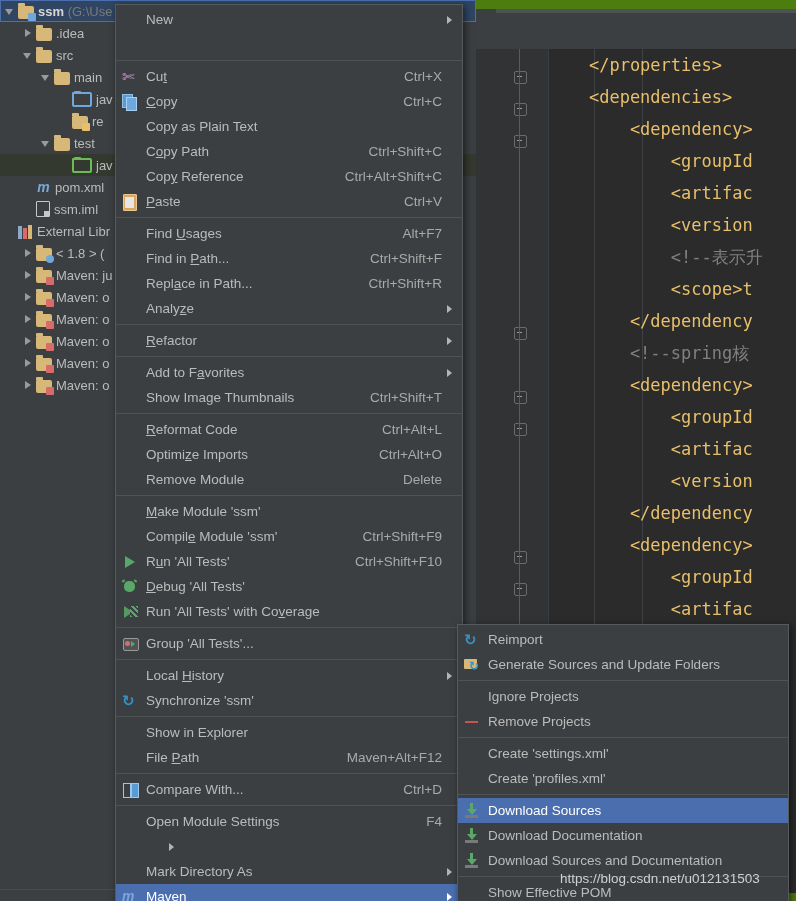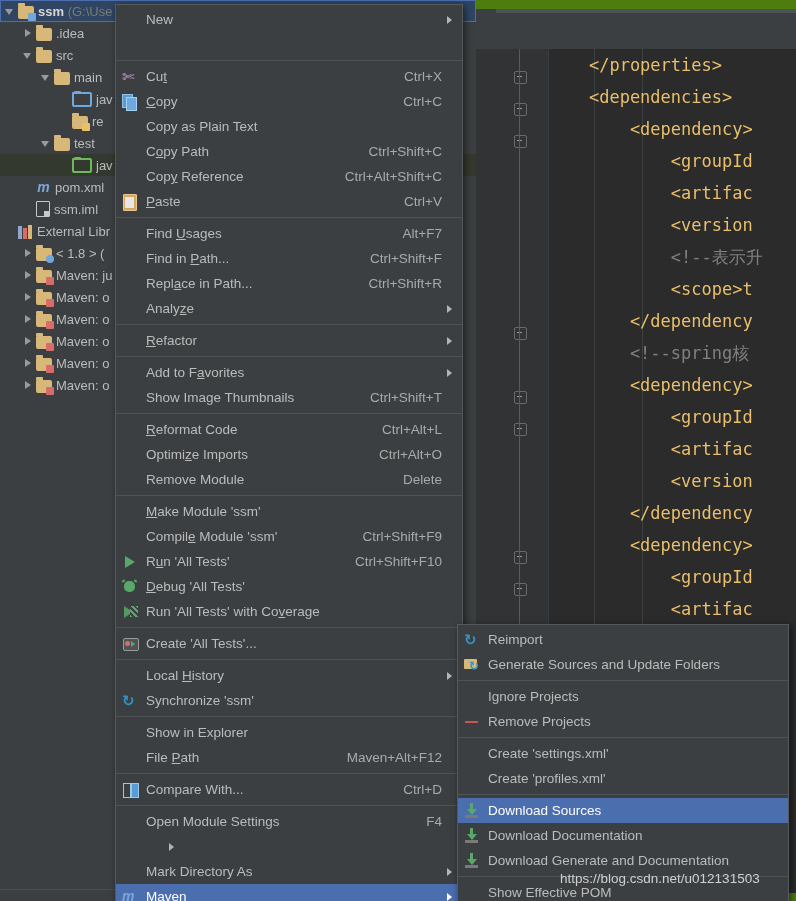--- a/index.html
+++ b/index.html
@@ -558,21 +558,21 @@
       </div>
       <div class="msep"></div>
       <div class="mi">
         <span class="mi-icon">
           <span class="g">
             <span style="position:absolute;left:1px;top:3px;width:14px;height:11px;background:#4f5355;border:1px solid #9a9a9a;border-radius:2px"></span>
             <span style="position:absolute;left:3px;top:6px;width:5px;height:5px;border-radius:50%;background:#d86c6c"></span>
             <span style="position:absolute;left:9px;top:6px;border-left:4px solid #59a869;border-top:3px solid transparent;border-bottom:3px solid transparent"></span>
           </span>
         </span>
-        <span class="mi-label">Create 'All Tests'...</span>
+        <span class="mi-label">Group 'All Tests'...</span>
         <span class="mi-accel"></span>
         <span class="arrow"></span>
       </div>
       <div class="msep"></div>
       <div class="mi">
         <span class="mi-icon"></span>
         <span class="mi-label">Local <span class="u">H</span>istory</span>
         <span class="mi-accel"></span>
         <span class="arrow on"></span>
       </div>
@@ -713,21 +713,21 @@
         <span class="arrow"></span>
       </div>
       <div class="mi">
         <span class="mi-icon">
           <span class="g">
             <span style="position:absolute;left:6px;top:1px;width:3px;height:7px;background:#59a869"></span>
             <span style="position:absolute;left:3px;top:7px;border-left:5px solid transparent;border-right:5px solid transparent;border-top:6px solid #59a869"></span>
             <span style="position:absolute;left:1px;top:13px;width:13px;height:3px;background:#7a7a7a"></span>
           </span>
         </span>
-        <span class="mi-label">Download Generate and Documentation</span>
+        <span class="mi-label">Download Sources and Documentation</span>
         <span class="mi-accel"></span>
         <span class="arrow"></span>
       </div>
       <div class="msep"></div>
       <div class="mi">
         <span class="mi-icon"></span>
         <span class="mi-label">Show Effective POM</span>
         <span class="mi-accel"></span>
         <span class="arrow"></span>
       </div>

